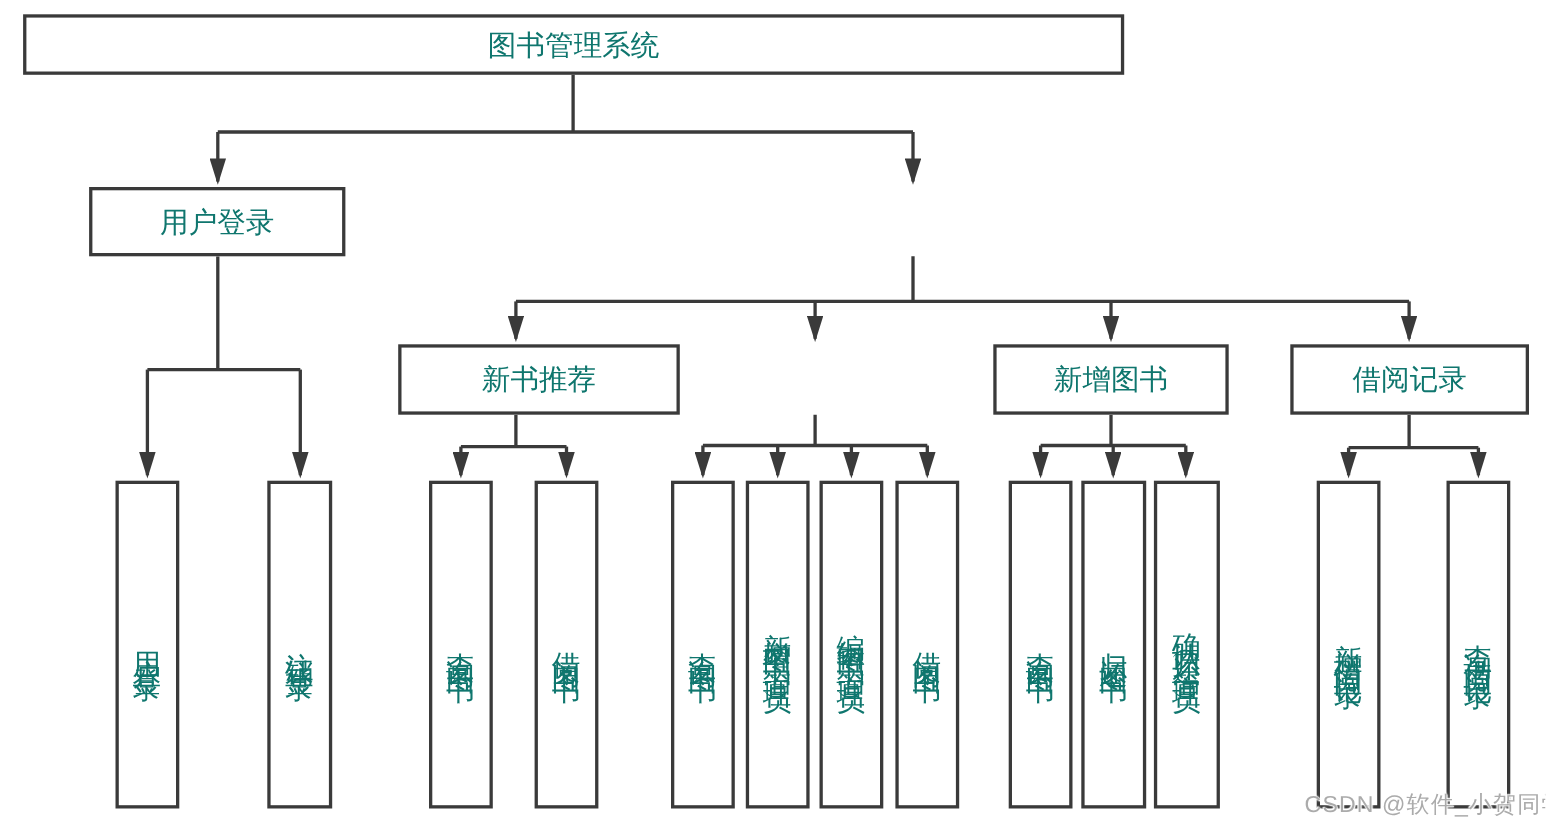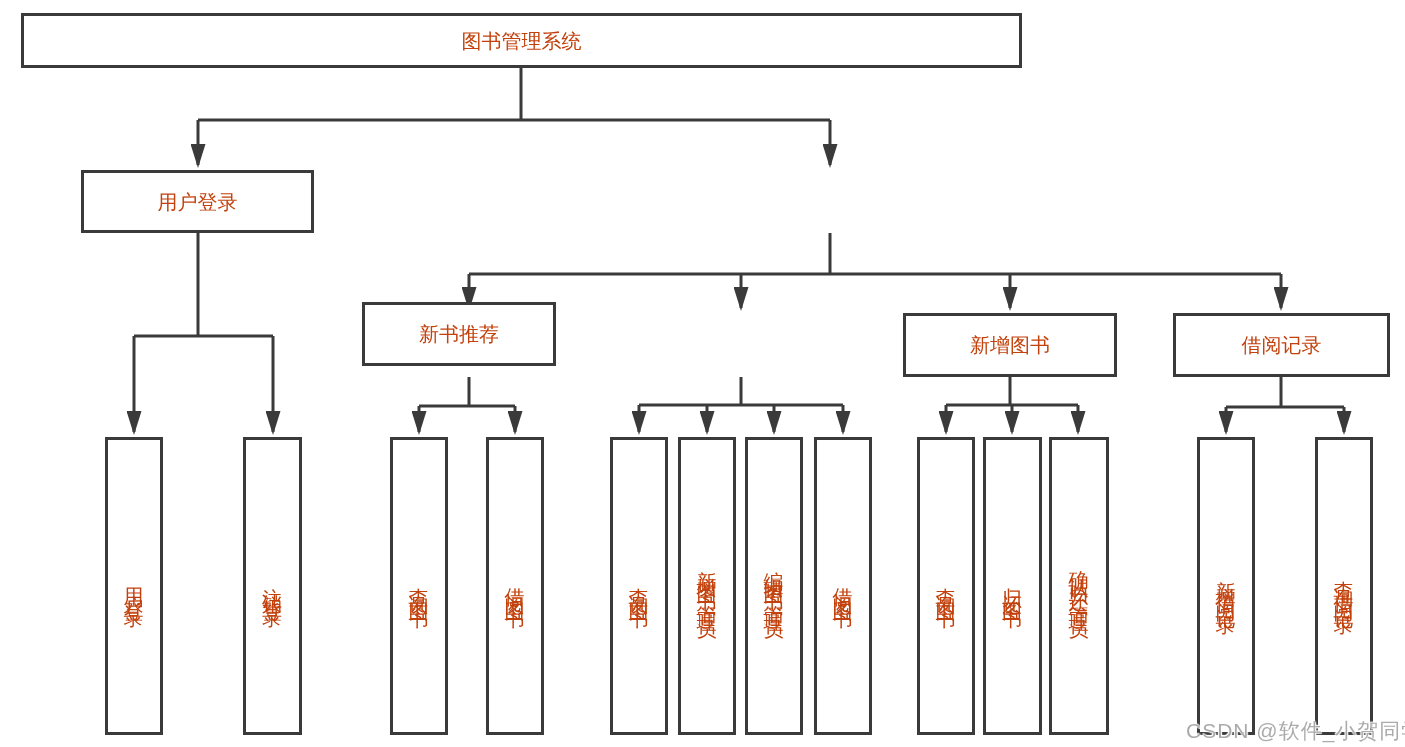--- a/index.html
+++ b/index.html
@@ -14,22 +14,22 @@
   .skel{stroke:#3a3a3a;stroke-width:3;fill:none;}
   .arrow{stroke:#3a3a3a;stroke-width:3;fill:none;}
   .box{
     position:absolute;
     box-sizing:border-box;
     background:#ffffff;
     border:3px solid #3a3a3a;
     display:flex;
     align-items:center;
     justify-content:center;
-    color:#c2410c;
-    font-size:20px;
+    color:#0f766e;
+    font-size:26px;
     line-height:1;
     white-space:nowrap;
   }
   .vbox{
     writing-mode:vertical-rl;
     text-orientation:mixed;
     letter-spacing:7px;
     white-space:normal;
   }
   .watermark{
@@ -87,21 +87,21 @@
     <line class="arrow" x1="1078" y1="405" x2="1078" y2="432" marker-end="url(#arrowhead)"></line>
 
     <line class="arrow" x1="1226" y1="407" x2="1226" y2="432" marker-end="url(#arrowhead)"></line>
     <line class="arrow" x1="1344" y1="407" x2="1344" y2="432" marker-end="url(#arrowhead)"></line>
   </svg>
 
   <div class="box" style="left:21px;top:13px;width:1001px;height:55px">图书管理系统</div>
 
   <div class="box" style="left:81px;top:170px;width:233px;height:63px">用户登录</div>
 
-  <div class="box" style="left:362px;top:302px;width:194px;height:64px">新书推荐</div>
+  <div class="box" style="left:362px;top:313px;width:256px;height:64px">新书推荐</div>
   <div class="box" style="left:903px;top:313px;width:214px;height:64px">新增图书</div>
   <div class="box" style="left:1173px;top:313px;width:217px;height:64px">借阅记录</div>
 
   <div class="box vbox" style="left:105px;top:437px;width:58px;height:298px">用户登录</div>
   <div class="box vbox" style="left:243px;top:437px;width:59px;height:298px">注销登录</div>
 
   <div class="box vbox" style="left:390px;top:437px;width:58px;height:298px">查询图书</div>
   <div class="box vbox" style="left:486px;top:437px;width:58px;height:298px">借阅图书</div>
 
   <div class="box vbox" style="left:610px;top:437px;width:58px;height:298px">查询图书</div>

